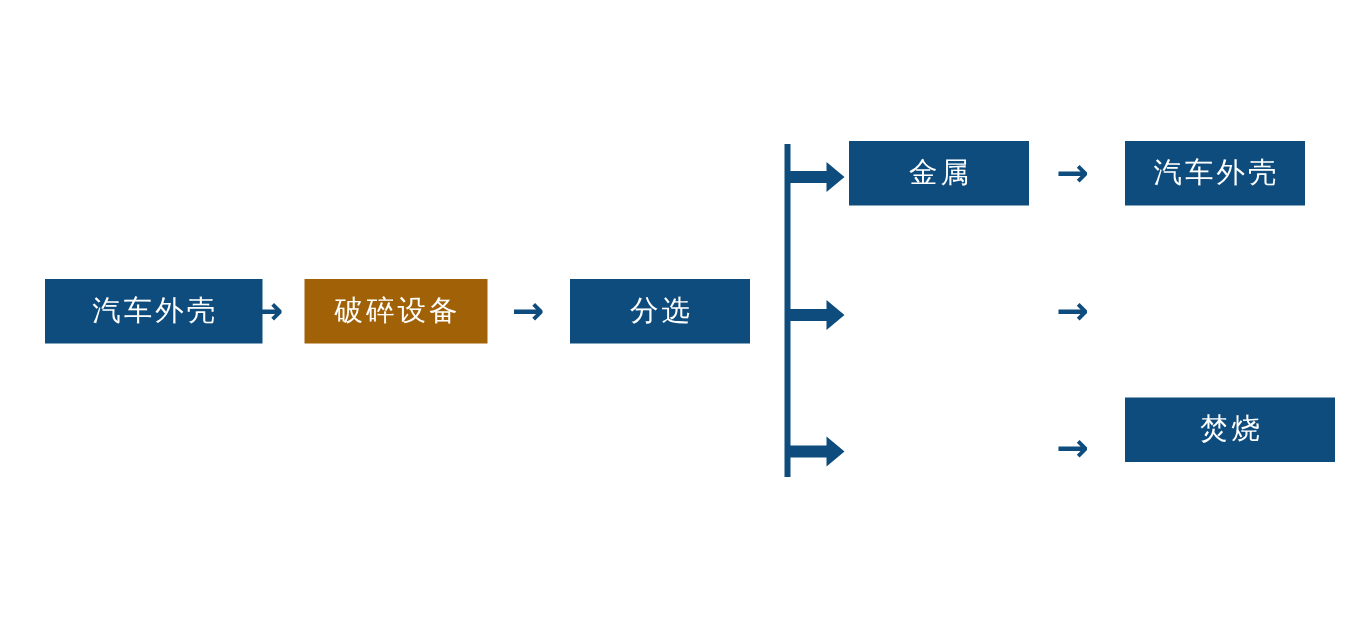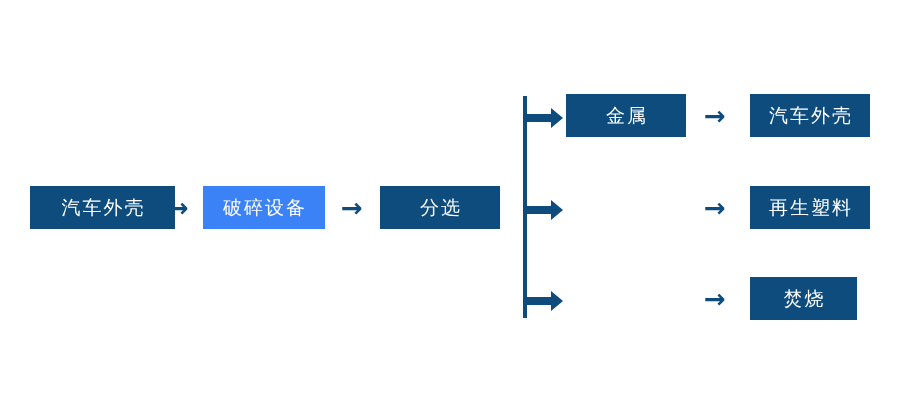--- a/index.html
+++ b/index.html
@@ -26,21 +26,21 @@
     color: #ffffff;
     font-size: 19px;
     letter-spacing: 2px;
     line-height: 1;
     white-space: nowrap;
     font-family: "DejaVu Sans", "Liberation Sans", sans-serif;
     font-weight: 400;
     text-indent: 2px;
   }
   .node.blue  { background: #0d4c7d; }
-  .node.red   { background: #3b82f6; }
+  .node.red   { background: #a16207; }
 
   .arrow {
     position: absolute;
     color: #0d4c7d;
     font-size: 26px;
     line-height: 1;
     font-family: "DejaVu Sans", "Liberation Sans", sans-serif;
     display: flex;
     align-items: center;
     justify-content: center;
@@ -83,24 +83,23 @@
 
   <div class="node blue" style="left:750px; top:94px; width:120px; height:43px;">汽车外壳</div>
 
   <svg class="branch-arrow" style="left:525px; top:194px;" width="40" height="28" viewBox="0 0 40 28">
     <path d="M0 12 h26 v-6 l12 10 -12 10 v-6 H0 z" fill="#0d4c7d"></path>
   </svg>
 
 
   <div class="arrow" style="left:700px; top:194px; width:30px; height:28px;">→</div>
 
-  <div class="node blue" style="left:750px; top:186px; width:120px; height:43px;">再生塑料</div>
 
   <svg class="branch-arrow" style="left:525px; top:285px;" width="40" height="28" viewBox="0 0 40 28">
     <path d="M0 12 h26 v-6 l12 10 -12 10 v-6 H0 z" fill="#0d4c7d"></path>
   </svg>
 
 
   <div class="arrow" style="left:700px; top:285px; width:30px; height:28px;">→</div>
 
-  <div class="node blue" style="left:750px; top:277px; width:107px; height:43px;">焚烧</div>
+  <div class="node blue" style="left:750px; top:265px; width:140px; height:43px;">焚烧</div>
 
 </div>
 
 </body></html>

